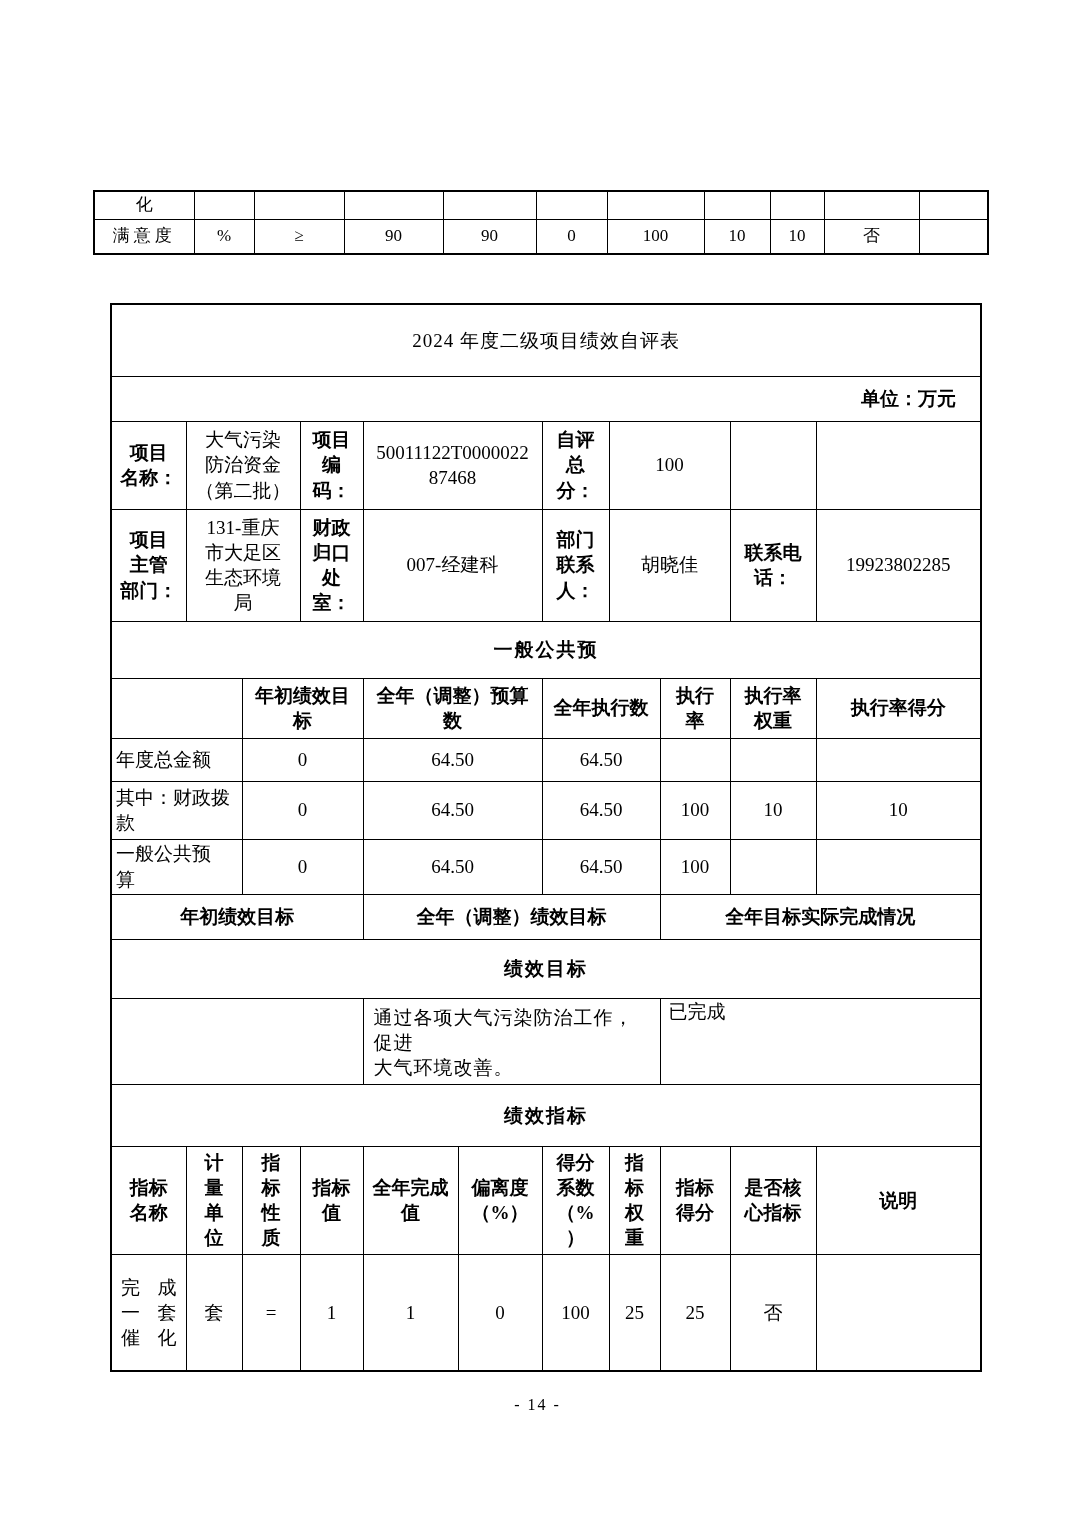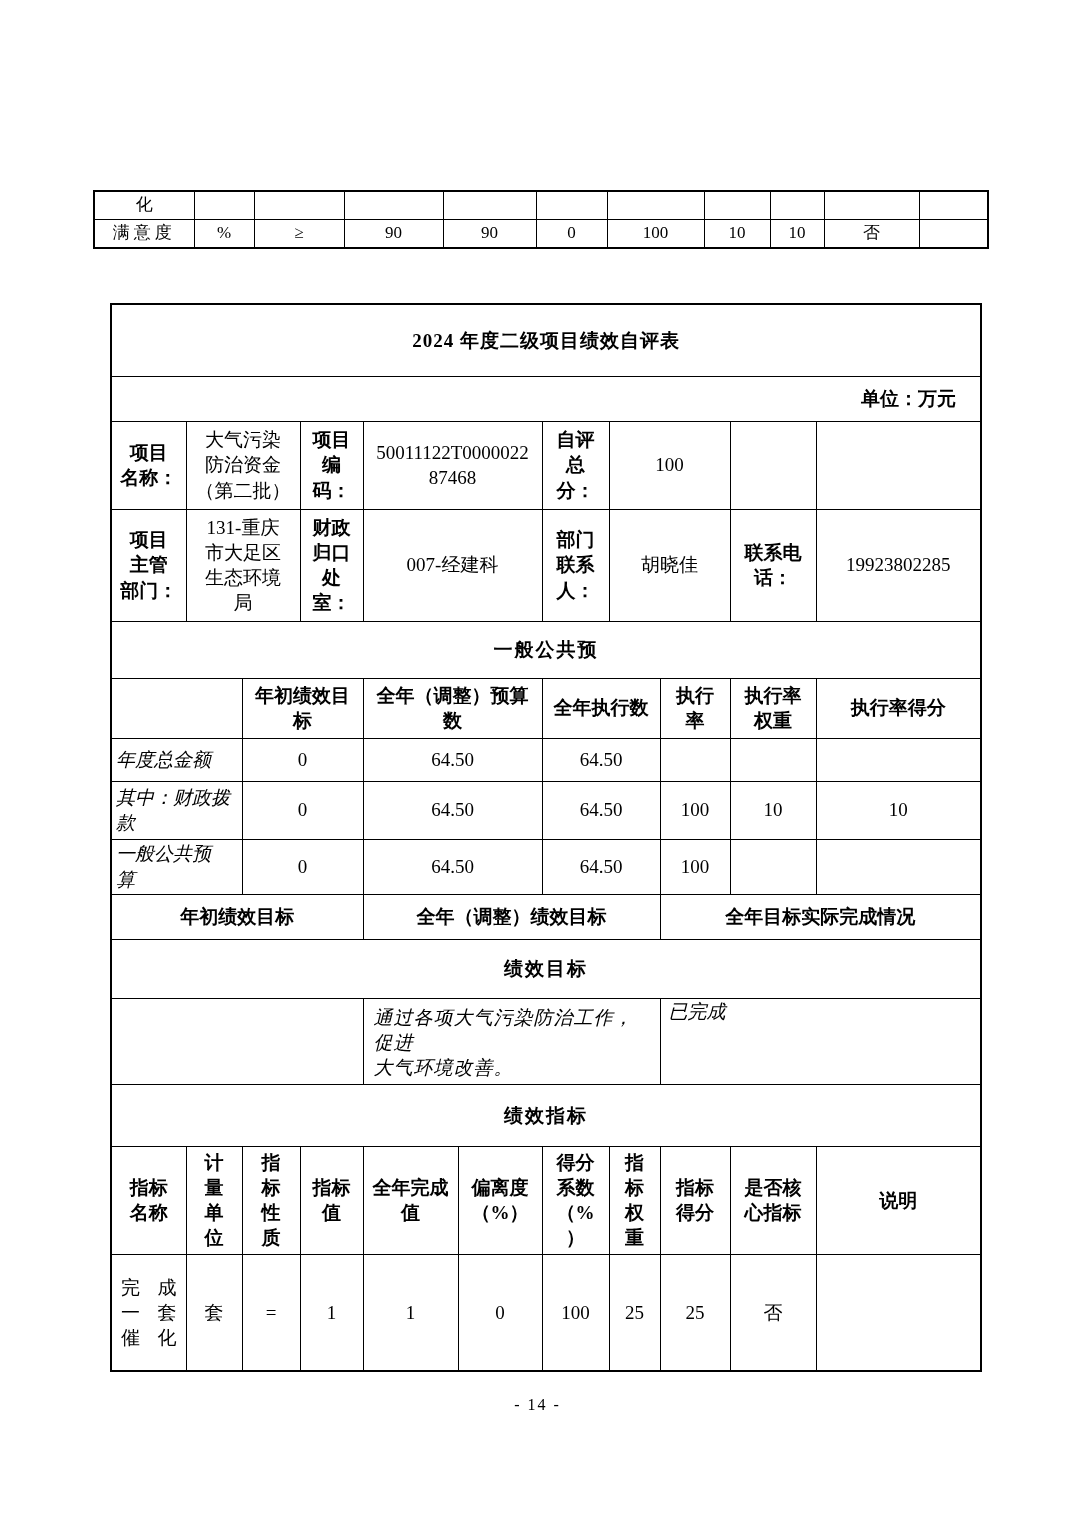--- a/index.html
+++ b/index.html
@@ -22,25 +22,25 @@
     overflow:hidden;
     word-break:break-all;
   }
   
   .top-table{position:absolute;left:93px;top:190px;width:894px;border:2px solid #000;}
   .top-table td{font-size:17px;}
   .ls{letter-spacing:4px;}
   
   .main-table{position:absolute;left:110px;top:303px;width:870px;border:2px solid #000;}
   .main-table td{font-size:19px;}
-  .title-cell{font-size:24px;font-weight:bold;letter-spacing:1px;}
+  .title-cell{font-size:24px;font-weight:normal;letter-spacing:1px;}
   .unit-cell{text-align:right;font-weight:bold;padding-right:24px;}
   .sect{font-weight:bold;font-size:21px;letter-spacing:2px;}
   .b{font-weight:bold;}
-  .left{text-align:left;font-style:italic;}
+  .left{text-align:left;}
   .top{vertical-align:top;}
   .dist{text-align:justify;text-align-last:justify;padding:20px 9px;}
   .para{letter-spacing:1px;padding:6px 8px 4px 10px;}
   .pgnum{
     position:absolute;left:0;right:0;top:1396px;
     text-align:center;font-size:16px;letter-spacing:2px;
     font-family:"Liberation Serif","DejaVu Serif",serif;
   }
 </style>
 </head>
@@ -69,21 +69,21 @@
       <td></td>
       <td></td>
       <td></td>
       <td></td>
       <td></td>
       <td></td>
       <td></td>
       <td></td>
       <td></td>
     </tr>
-    <tr style="height:29px">
+    <tr style="height:35px">
       <td class="ls">满意度</td>
       <td>%</td>
       <td>≥</td>
       <td>90</td>
       <td>90</td>
       <td>0</td>
       <td>100</td>
       <td>10</td>
       <td>10</td>
       <td>否</td>

